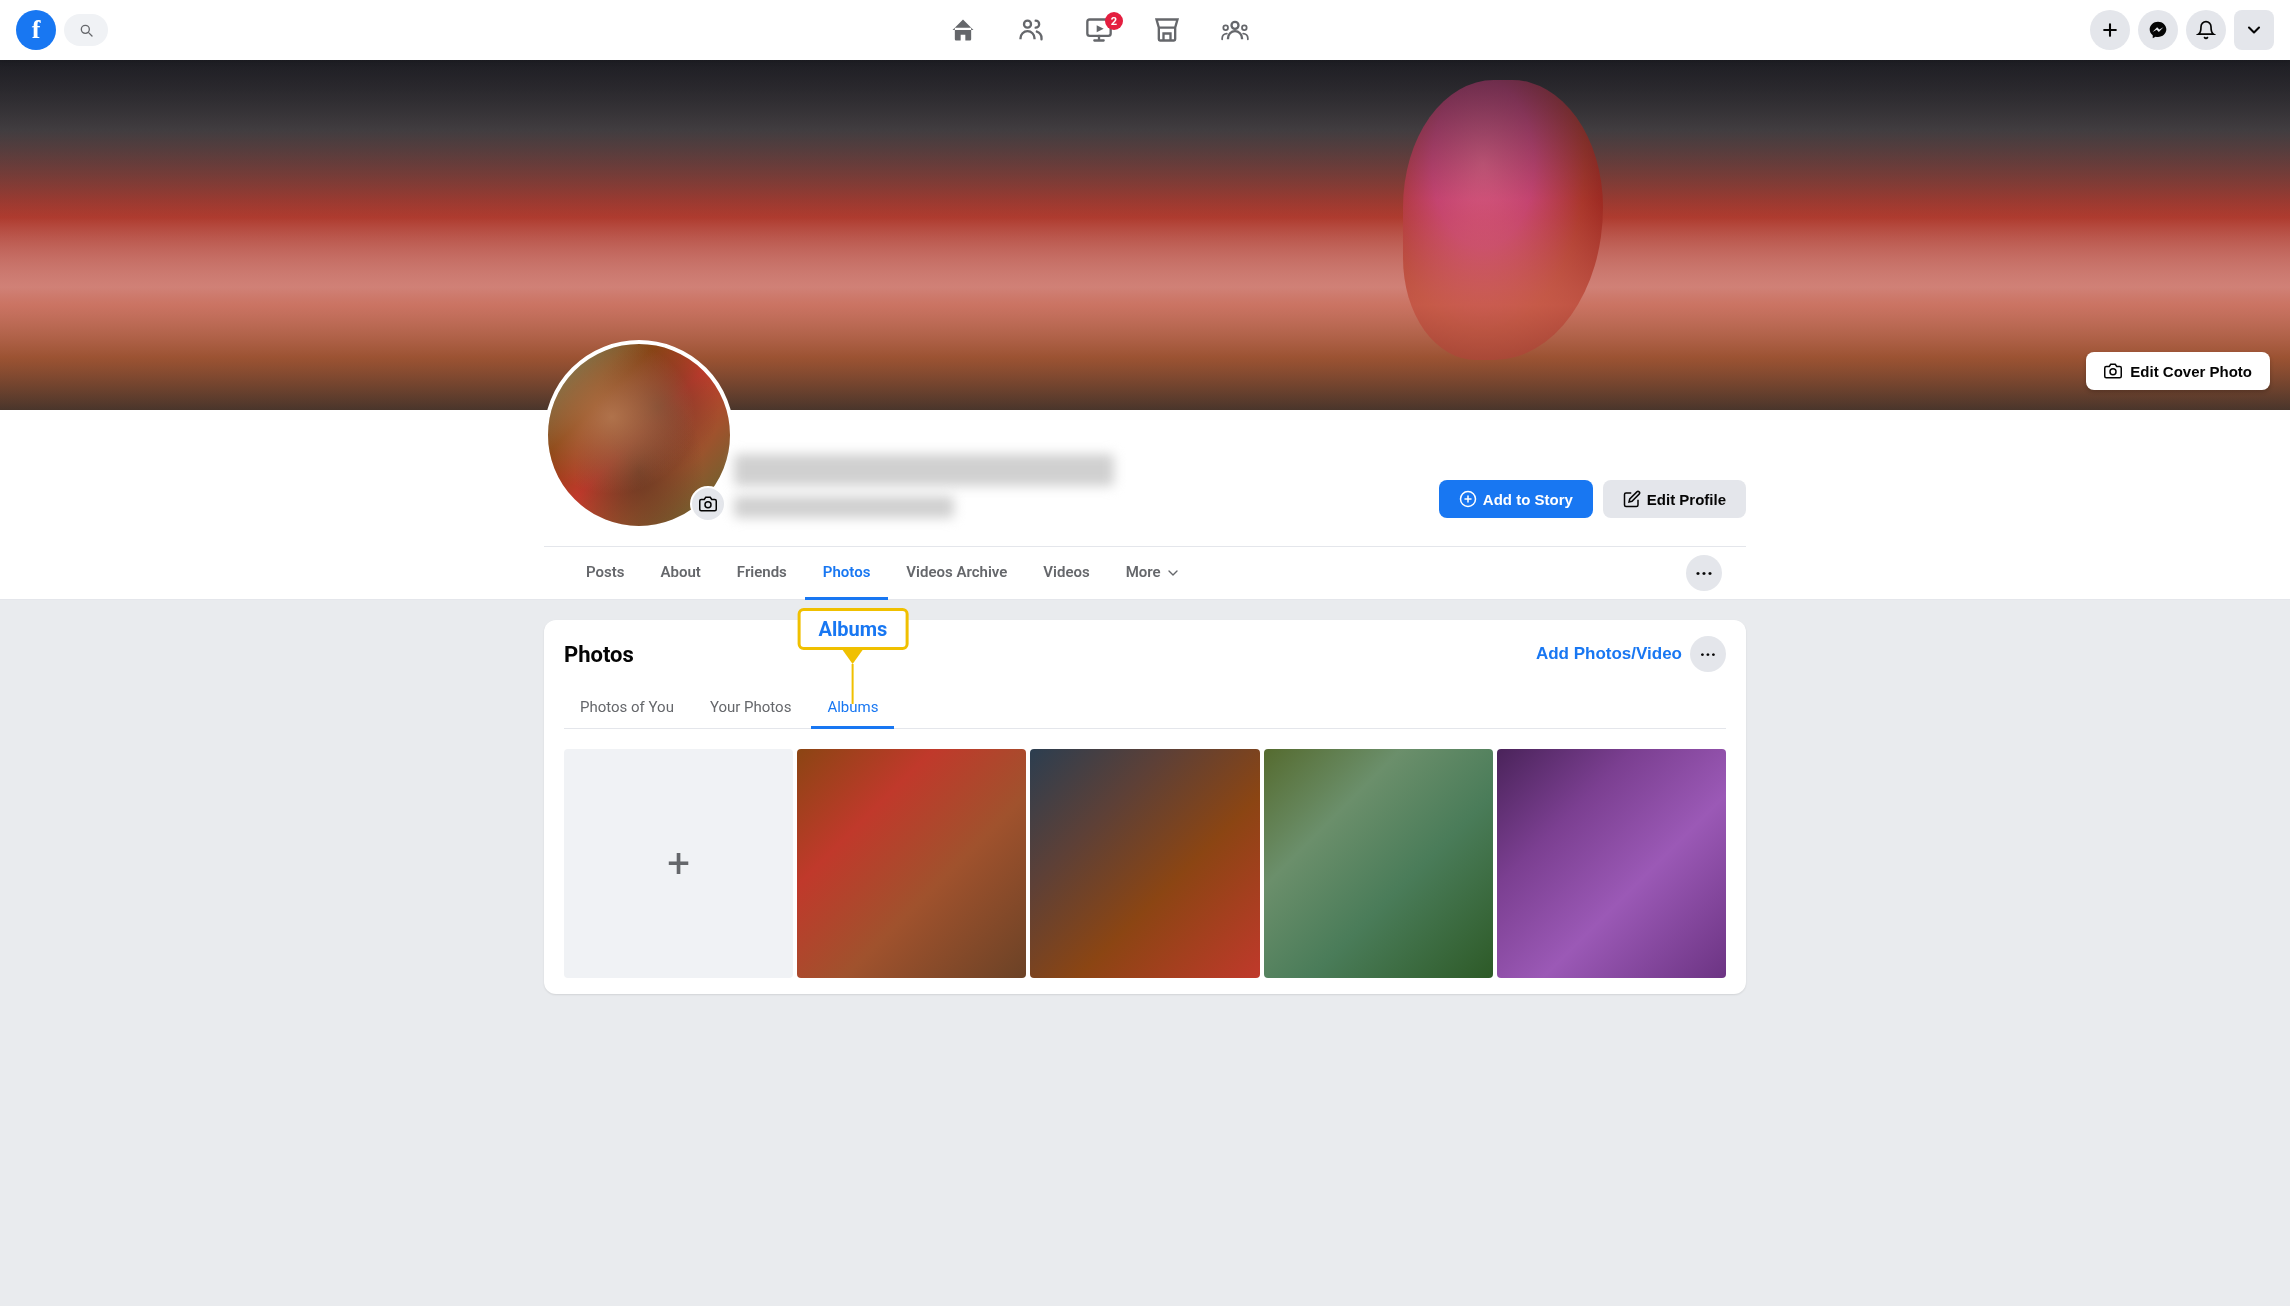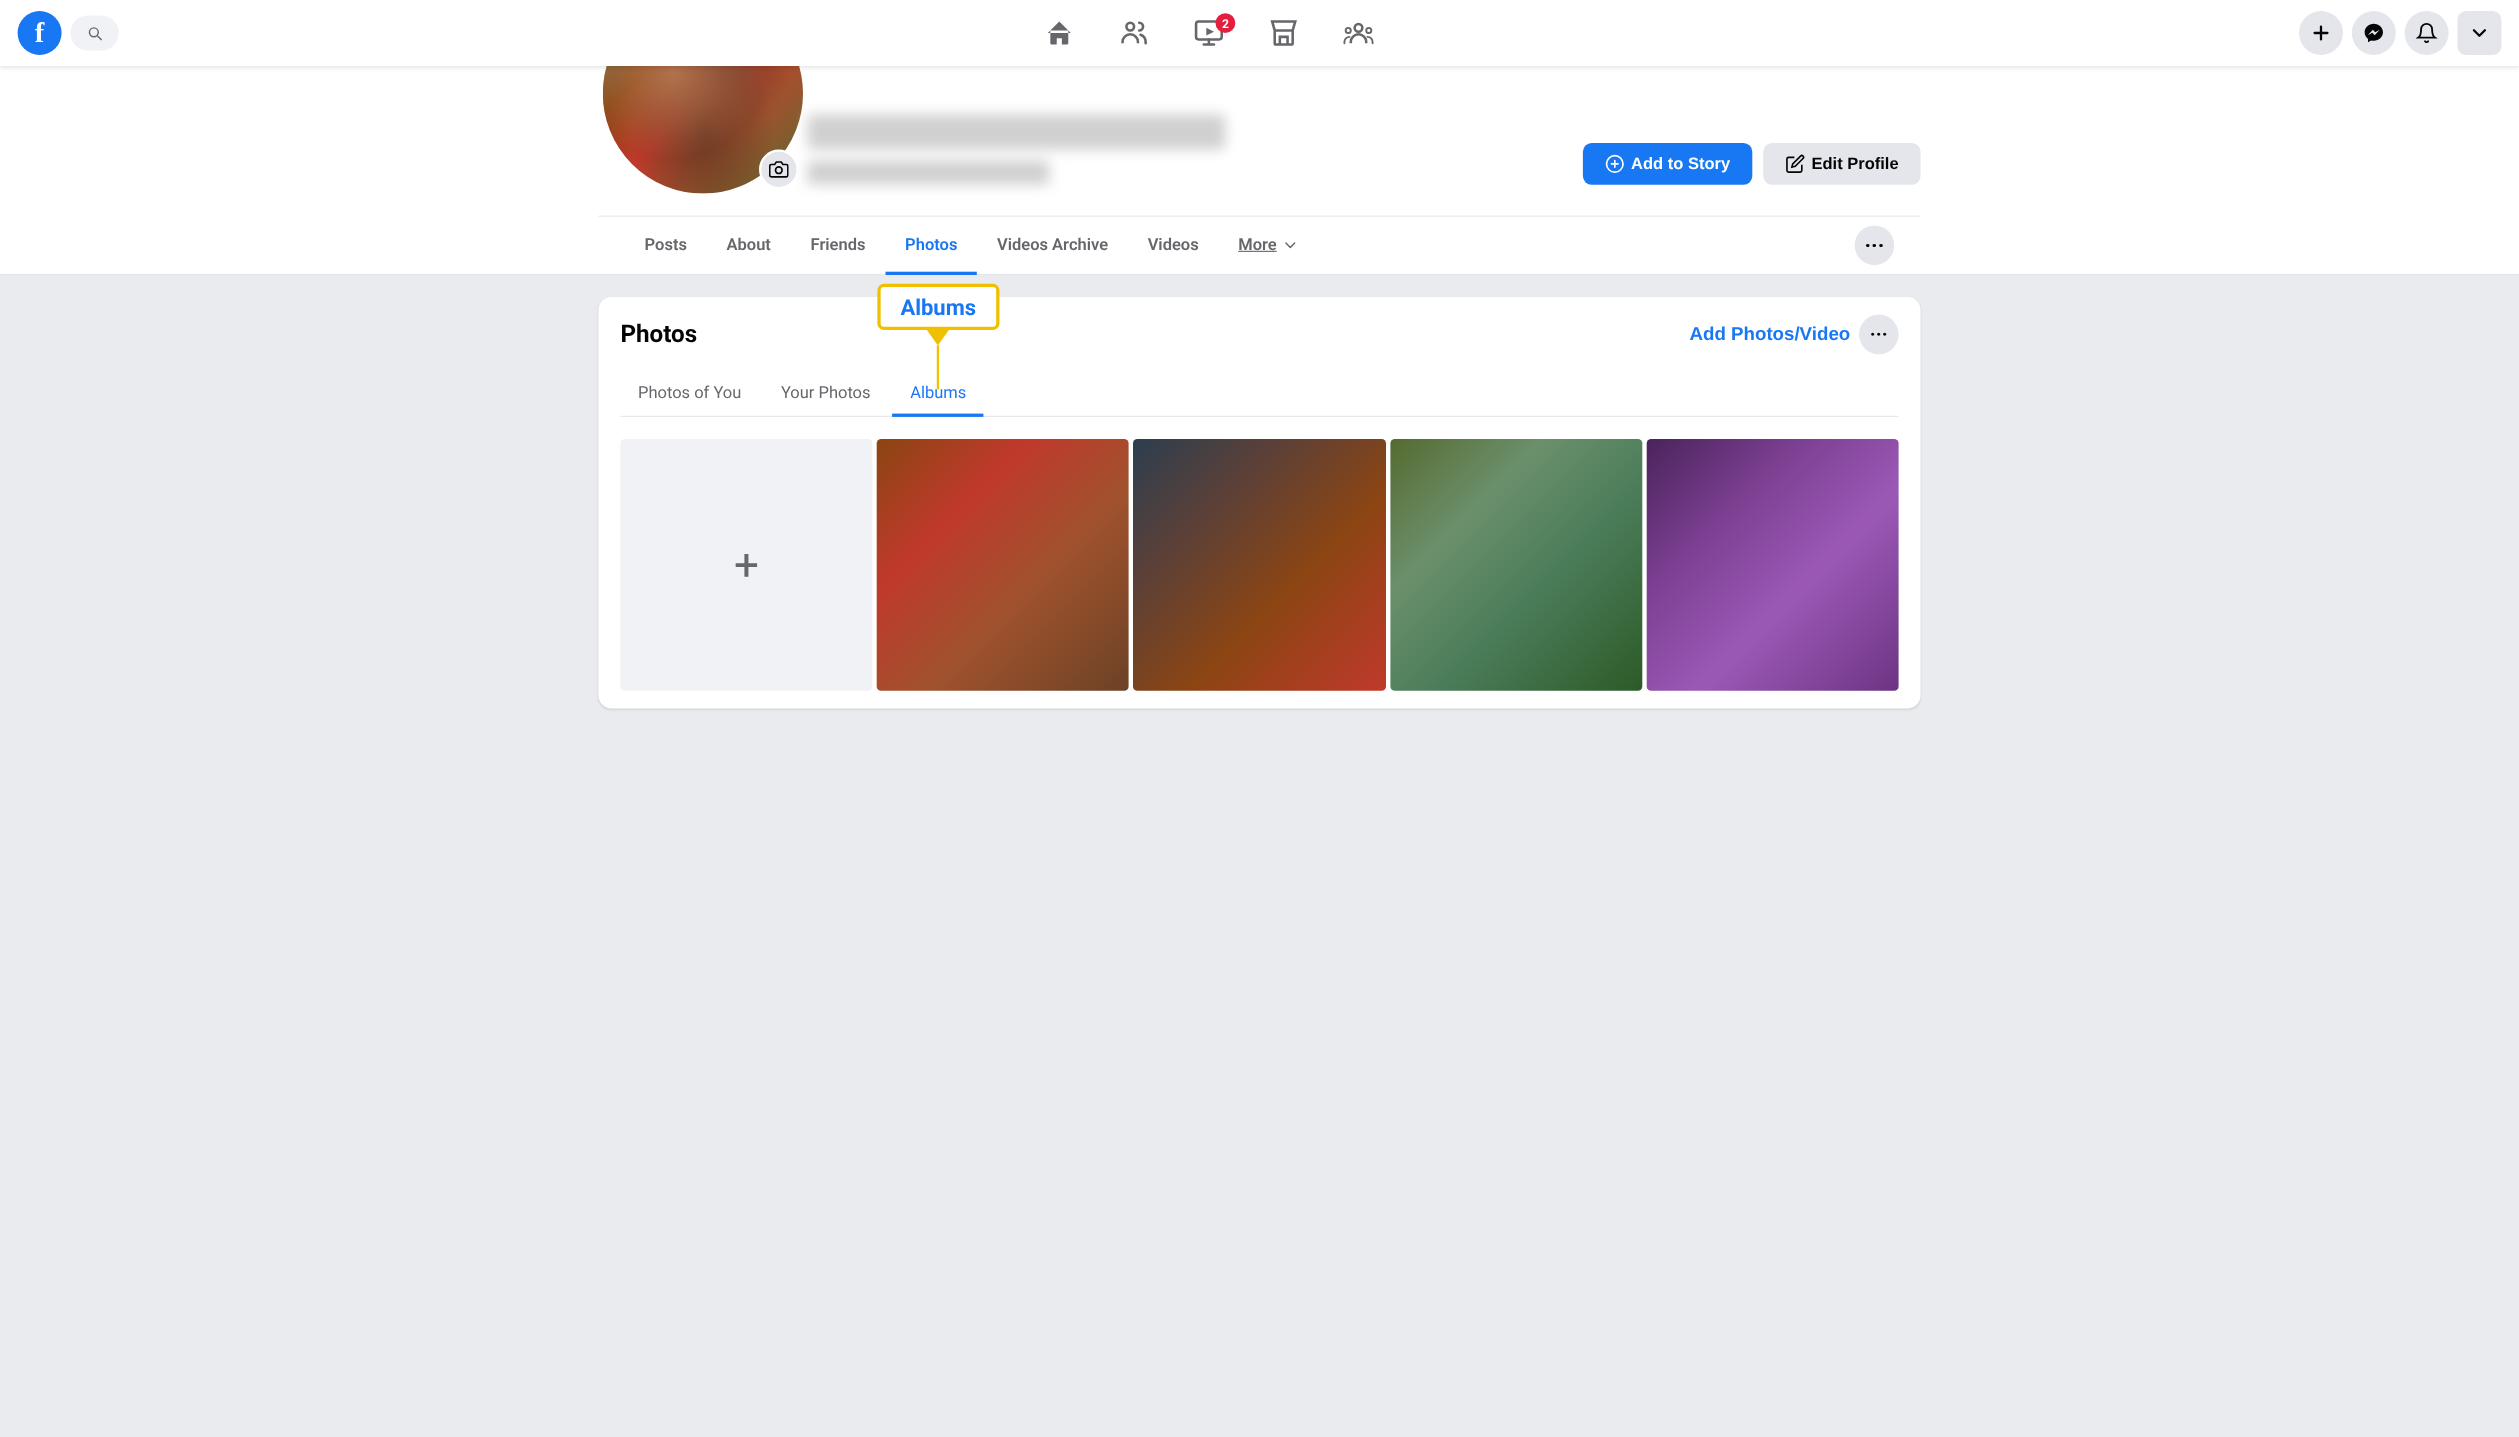--- a/index.html
+++ b/index.html
@@ -107,21 +107,21 @@
 
     
     .profile-nav { border-top: 1px solid #e4e6eb; display: flex; align-items: center; }
     .profile-nav-inner { max-width: 1250px; margin: 0 auto; padding: 0 24px; display: flex; align-items: center; width: 100%; }
     .nav-tab {
       padding: 16px 18px; font-size: 15px; font-weight: 600; color: #65676b;
       cursor: pointer; border-bottom: 3px solid transparent; margin-bottom: -1px;
       white-space: nowrap;
     }
     .nav-tab.active { color: #1877f2; border-bottom: 3px solid #1877f2; }
-    .nav-tab-more { display: flex; align-items: flex-end; gap: 4px; text-decoration: underline; }
+    .nav-tab-more { display: flex; align-items: flex-end; gap: 4px; }
     .nav-tab-spacer { flex: 1; }
     .nav-more-btn {
       width: 36px; height: 36px; border-radius: 50%; background: #e4e6eb;
       display: flex; align-items: center; justify-content: center; cursor: pointer;
       font-size: 20px; color: #050505; font-weight: bold;
     }
 
     
     .main-content { max-width: 1250px; margin: 0 auto; padding: 20px 24px; }
 
@@ -233,20 +233,34 @@
     <div class="topnav-right-btn" style="border-radius:8px;">
       <svg viewBox="0 0 24 24">
           <path d="M6 9l6 6 6-6" stroke="#050505" stroke-width="2.5" fill="none" stroke-linecap="round" stroke-linejoin="round"></path>
         </svg>
     </div>
   </div>
 </nav>
 
 <div class="page-wrap">
 
+  <div class="cover-section">
+    <div class="cover-photo">
+      <div class="cover-photo-inner">
+        <div class="cover-gradient-overlay"></div>
+      </div>
+    </div>
+    <button class="edit-cover-btn">
+      <svg width="18" height="18" viewBox="0 0 24 24">
+          <path d="M23 19a2 2 0 01-2 2H3a2 2 0 01-2-2V8a2 2 0 012-2h4l2-3h6l2 3h4a2 2 0 012 2z" stroke="#050505" stroke-width="2" fill="none"></path>
+          <circle cx="12" cy="13" r="4" stroke="#050505" stroke-width="2" fill="none"></circle>
+        </svg>
+      <span>Edit Cover Photo</span>
+    </button>
+  </div>
 
   <div class="profile-section">
     <div class="profile-inner">
       <div class="profile-top">
 
         <div class="avatar-wrap">
           <div class="avatar-circle"></div>
           <div class="avatar-camera">
             <svg width="18" height="18" viewBox="0 0 24 24">
                 <path d="M23 19a2 2 0 01-2 2H3a2 2 0 01-2-2V8a2 2 0 012-2h4l2-3h6l2 3h4a2 2 0 012 2z" stroke="#050505" stroke-width="2" fill="none"></path>

